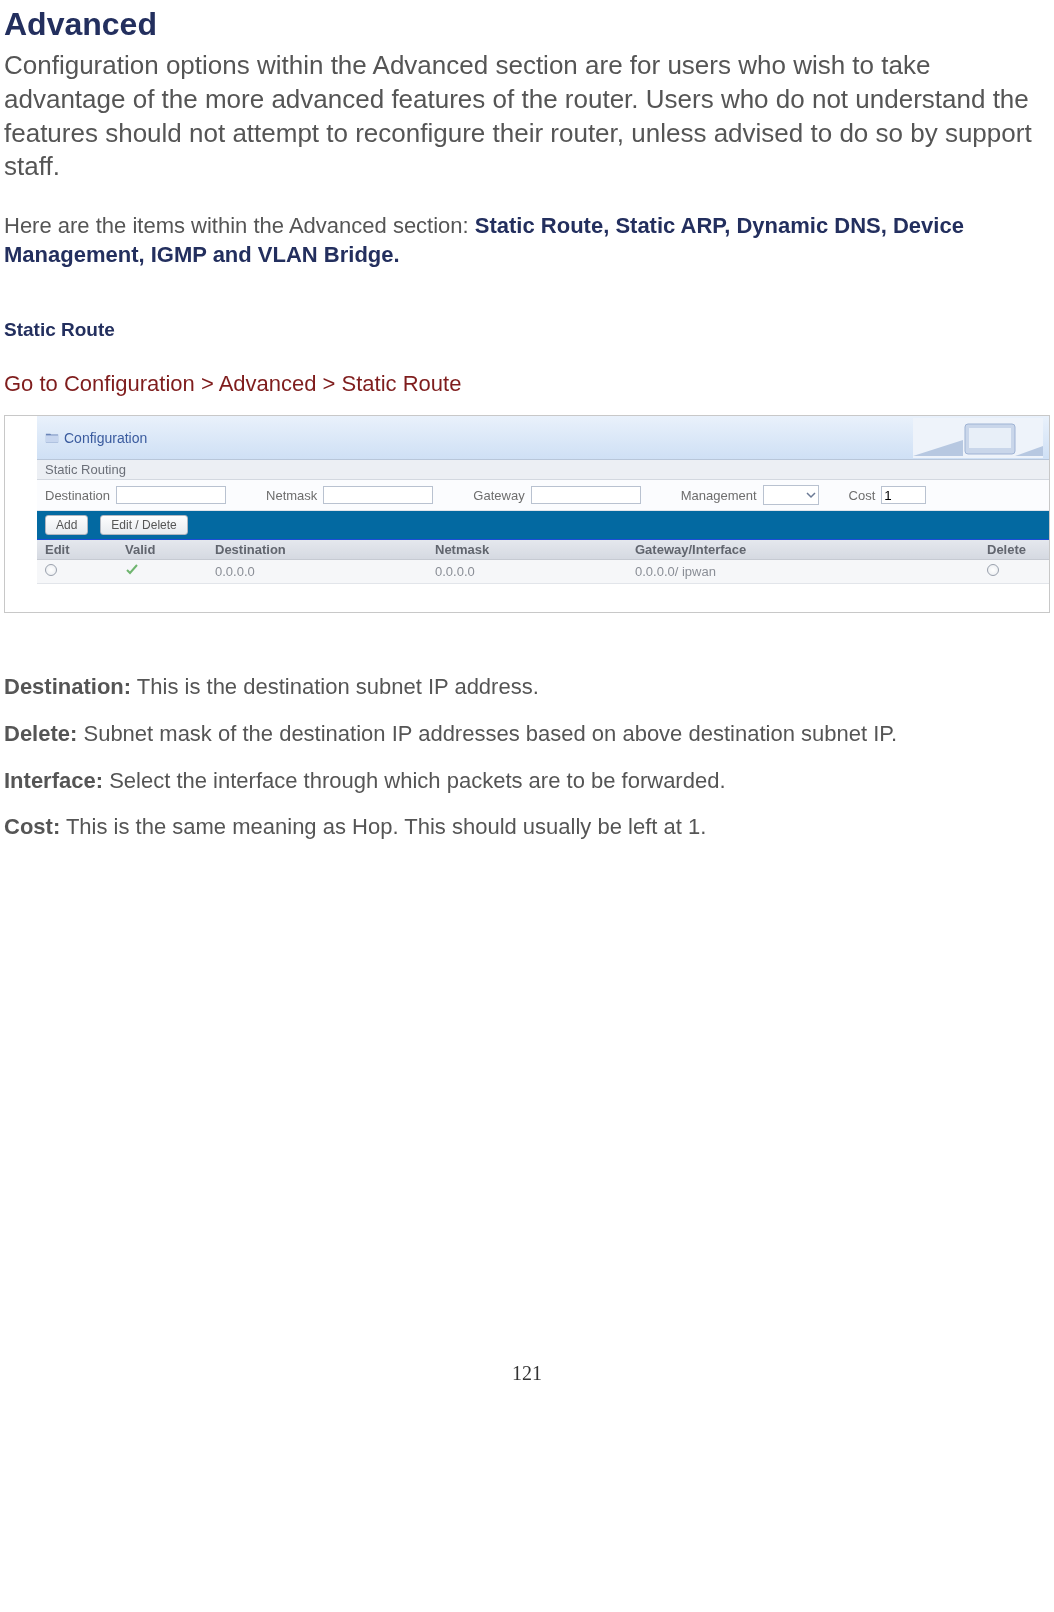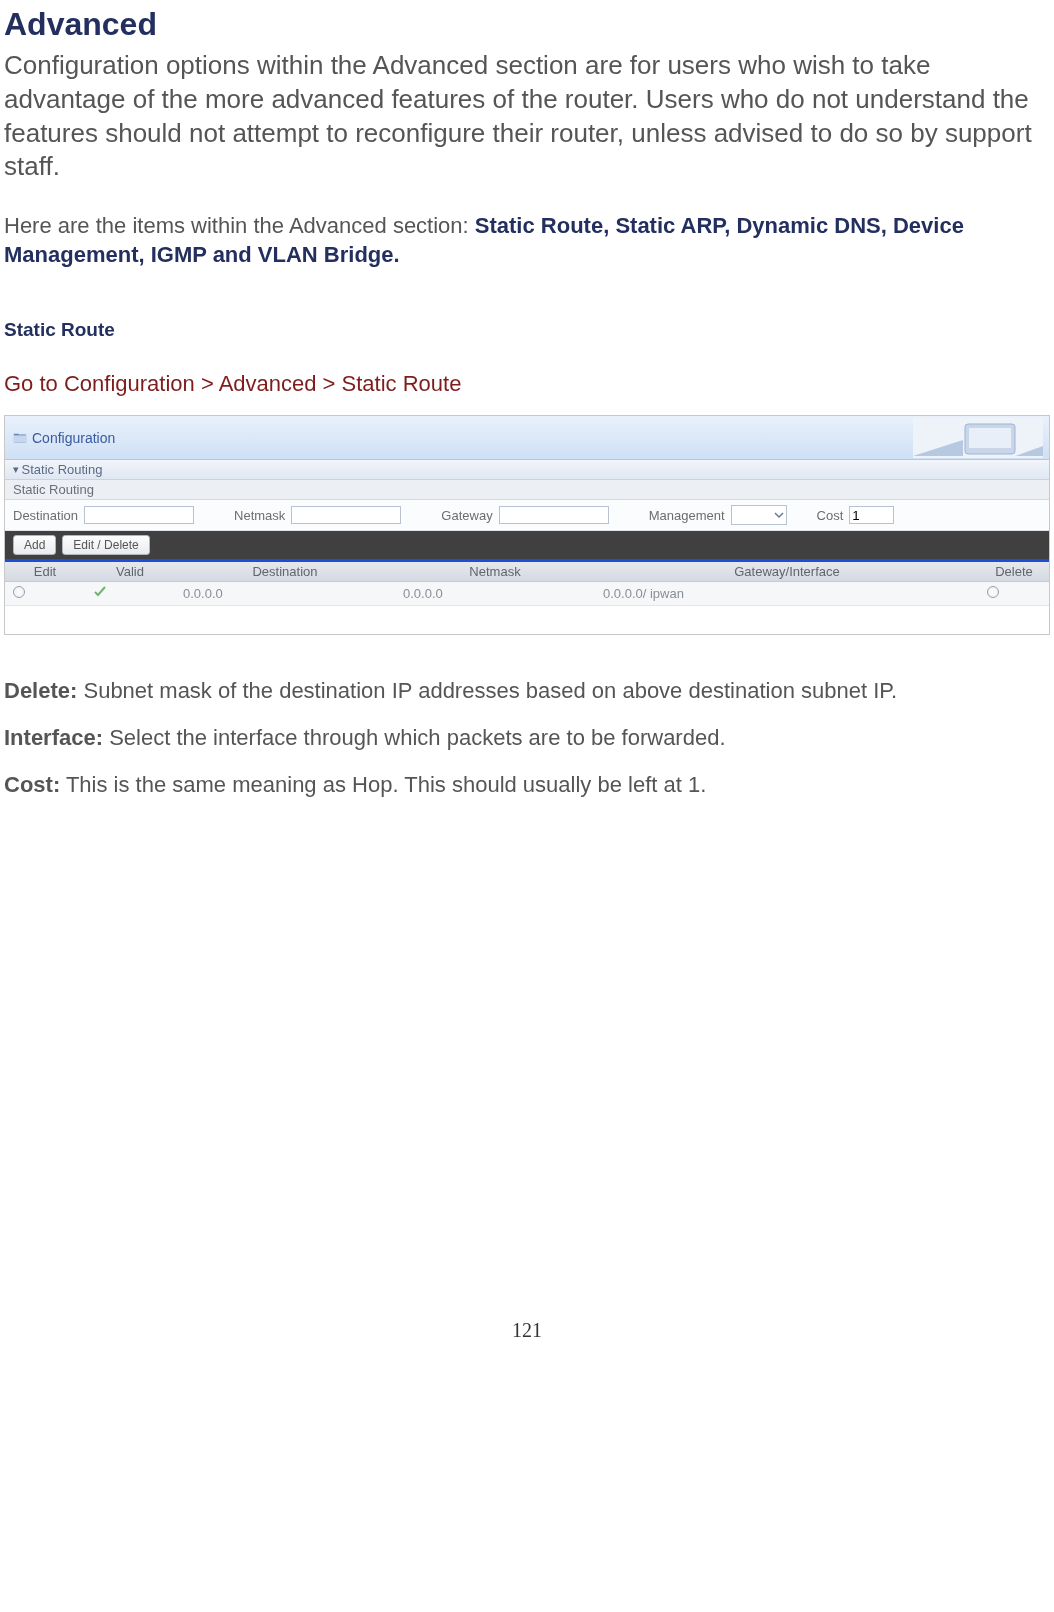--- a/index.html
+++ b/index.html
@@ -44,21 +44,22 @@
     font-size: 22px;
     margin: 0 0 18px 0;
     color: #7f1d1d;
   }
   
   .panel {
     border: 1px solid #c8c8c8;
     background: #fff;
     font-size: 13px;
     color: #6d6d6d;
-    margin-bottom: 42px;
+    margin-bottom: 60px;
+    padding-left: 32px;
   }
   .titlebar {
     position: relative;
     height: 44px;
     background: linear-gradient(#e9f1fb, #cfe0f5);
     border-bottom: 1px solid #b8c6d9;
     display: flex;
     align-items: center;
     padding-left: 8px;
   }
@@ -114,24 +115,24 @@
     border: 1px solid #b9c2d0;
     height: 20px;
     background: #fff;
     display: inline-flex;
     align-items: center;
     justify-content: flex-end;
     padding-right: 2px;
   }
   .btnrow {
     display: flex;
-    gap: 6px;
+    gap: 12px;
     padding: 4px 8px;
-    background: #404040;
-    border-bottom: 3px solid #1d4ed8;
+    background: #0369a1;
+    border-bottom: 1px solid #1d4ed8;
   }
   .btn {
     border: 1px solid #b0b6c0;
     background: linear-gradient(#fdfdfe,#e8ebef);
     border-radius: 3px;
     padding: 1px 10px;
     font-size: 12px;
     color: #555;
     height: 20px;
     display: inline-flex;
@@ -139,22 +140,22 @@
     cursor: pointer;
   }
   table.grid {
     width: 100%;
     border-collapse: collapse;
     font-size: 13px;
   }
   table.grid th {
     background: linear-gradient(#e5e8ee,#d5d9e1);
     color: #61656e;
-    text-align: center;
-    font-weight: normal;
+    text-align: left;
+    font-weight: bold;
     padding: 2px 8px;
     border-bottom: 1px solid #c6cad2;
   }
   table.grid td {
     background: #f6f7f9;
     padding: 3px 8px;
     color: #8a8e96;
     border-bottom: 1px solid #e2e5ea;
     vertical-align: middle;
   }
@@ -214,23 +215,20 @@
       <svg viewBox="0 0 130 40">
         <rect x="0" y="0" width="130" height="40" fill="#eef3fa"></rect>
         <rect x="52" y="6" width="50" height="30" rx="3" fill="#c9d6ea" stroke="#9fb3d4"></rect>
         <rect x="56" y="10" width="42" height="20" fill="#e8eff8"></rect>
         <polygon points="0,38 50,22 50,38" fill="#b7c8e1"></polygon>
         <polygon points="102,38 130,28 130,38" fill="#b7c8e1"></polygon>
       </svg>
     </span>
   </div>
 
-  <div class="sectionhdr">
-    <span style="font-size:11px;display:inline-block;transform:translateY(-1px);margin-right:3px;">▾</span><span>Static Routing</span>
-  </div>
   <div class="subhdr">Static Routing</div>
 
   <div class="formrow">
     <label>Destination</label>
     <input class="tinput w-md" value="" style="">
     <span style="width:28px"></span>
     <label>Netmask</label>
     <input class="tinput w-md" value="" style="">
     <span style="width:28px"></span>
     <label>Gateway</label>
@@ -277,18 +275,19 @@
         <td>0.0.0.0</td>
         <td>0.0.0.0/ ipwan</td>
         <td><span class="radiodot"></span></td>
       </tr>
     </tbody>
   </table>
   <div style="height:28px;background:#fff"></div>
 </div>
 
 <div class="defs">
+  <p><b>Destination:</b><span> This is the destination subnet IP address.</span></p>
   <p><b>Delete:</b><span> Subnet mask of the destination IP addresses based on above destination subnet IP.</span></p>
   <p><b>Interface:</b><span> Select the interface through which packets are to be forwarded.</span></p>
   <p><b>Cost:</b><span> This is the same meaning as Hop. This should usually be left at 1.</span></p>
 </div>
 
 <div class="pagenum">121</div>
 
 </body></html>

